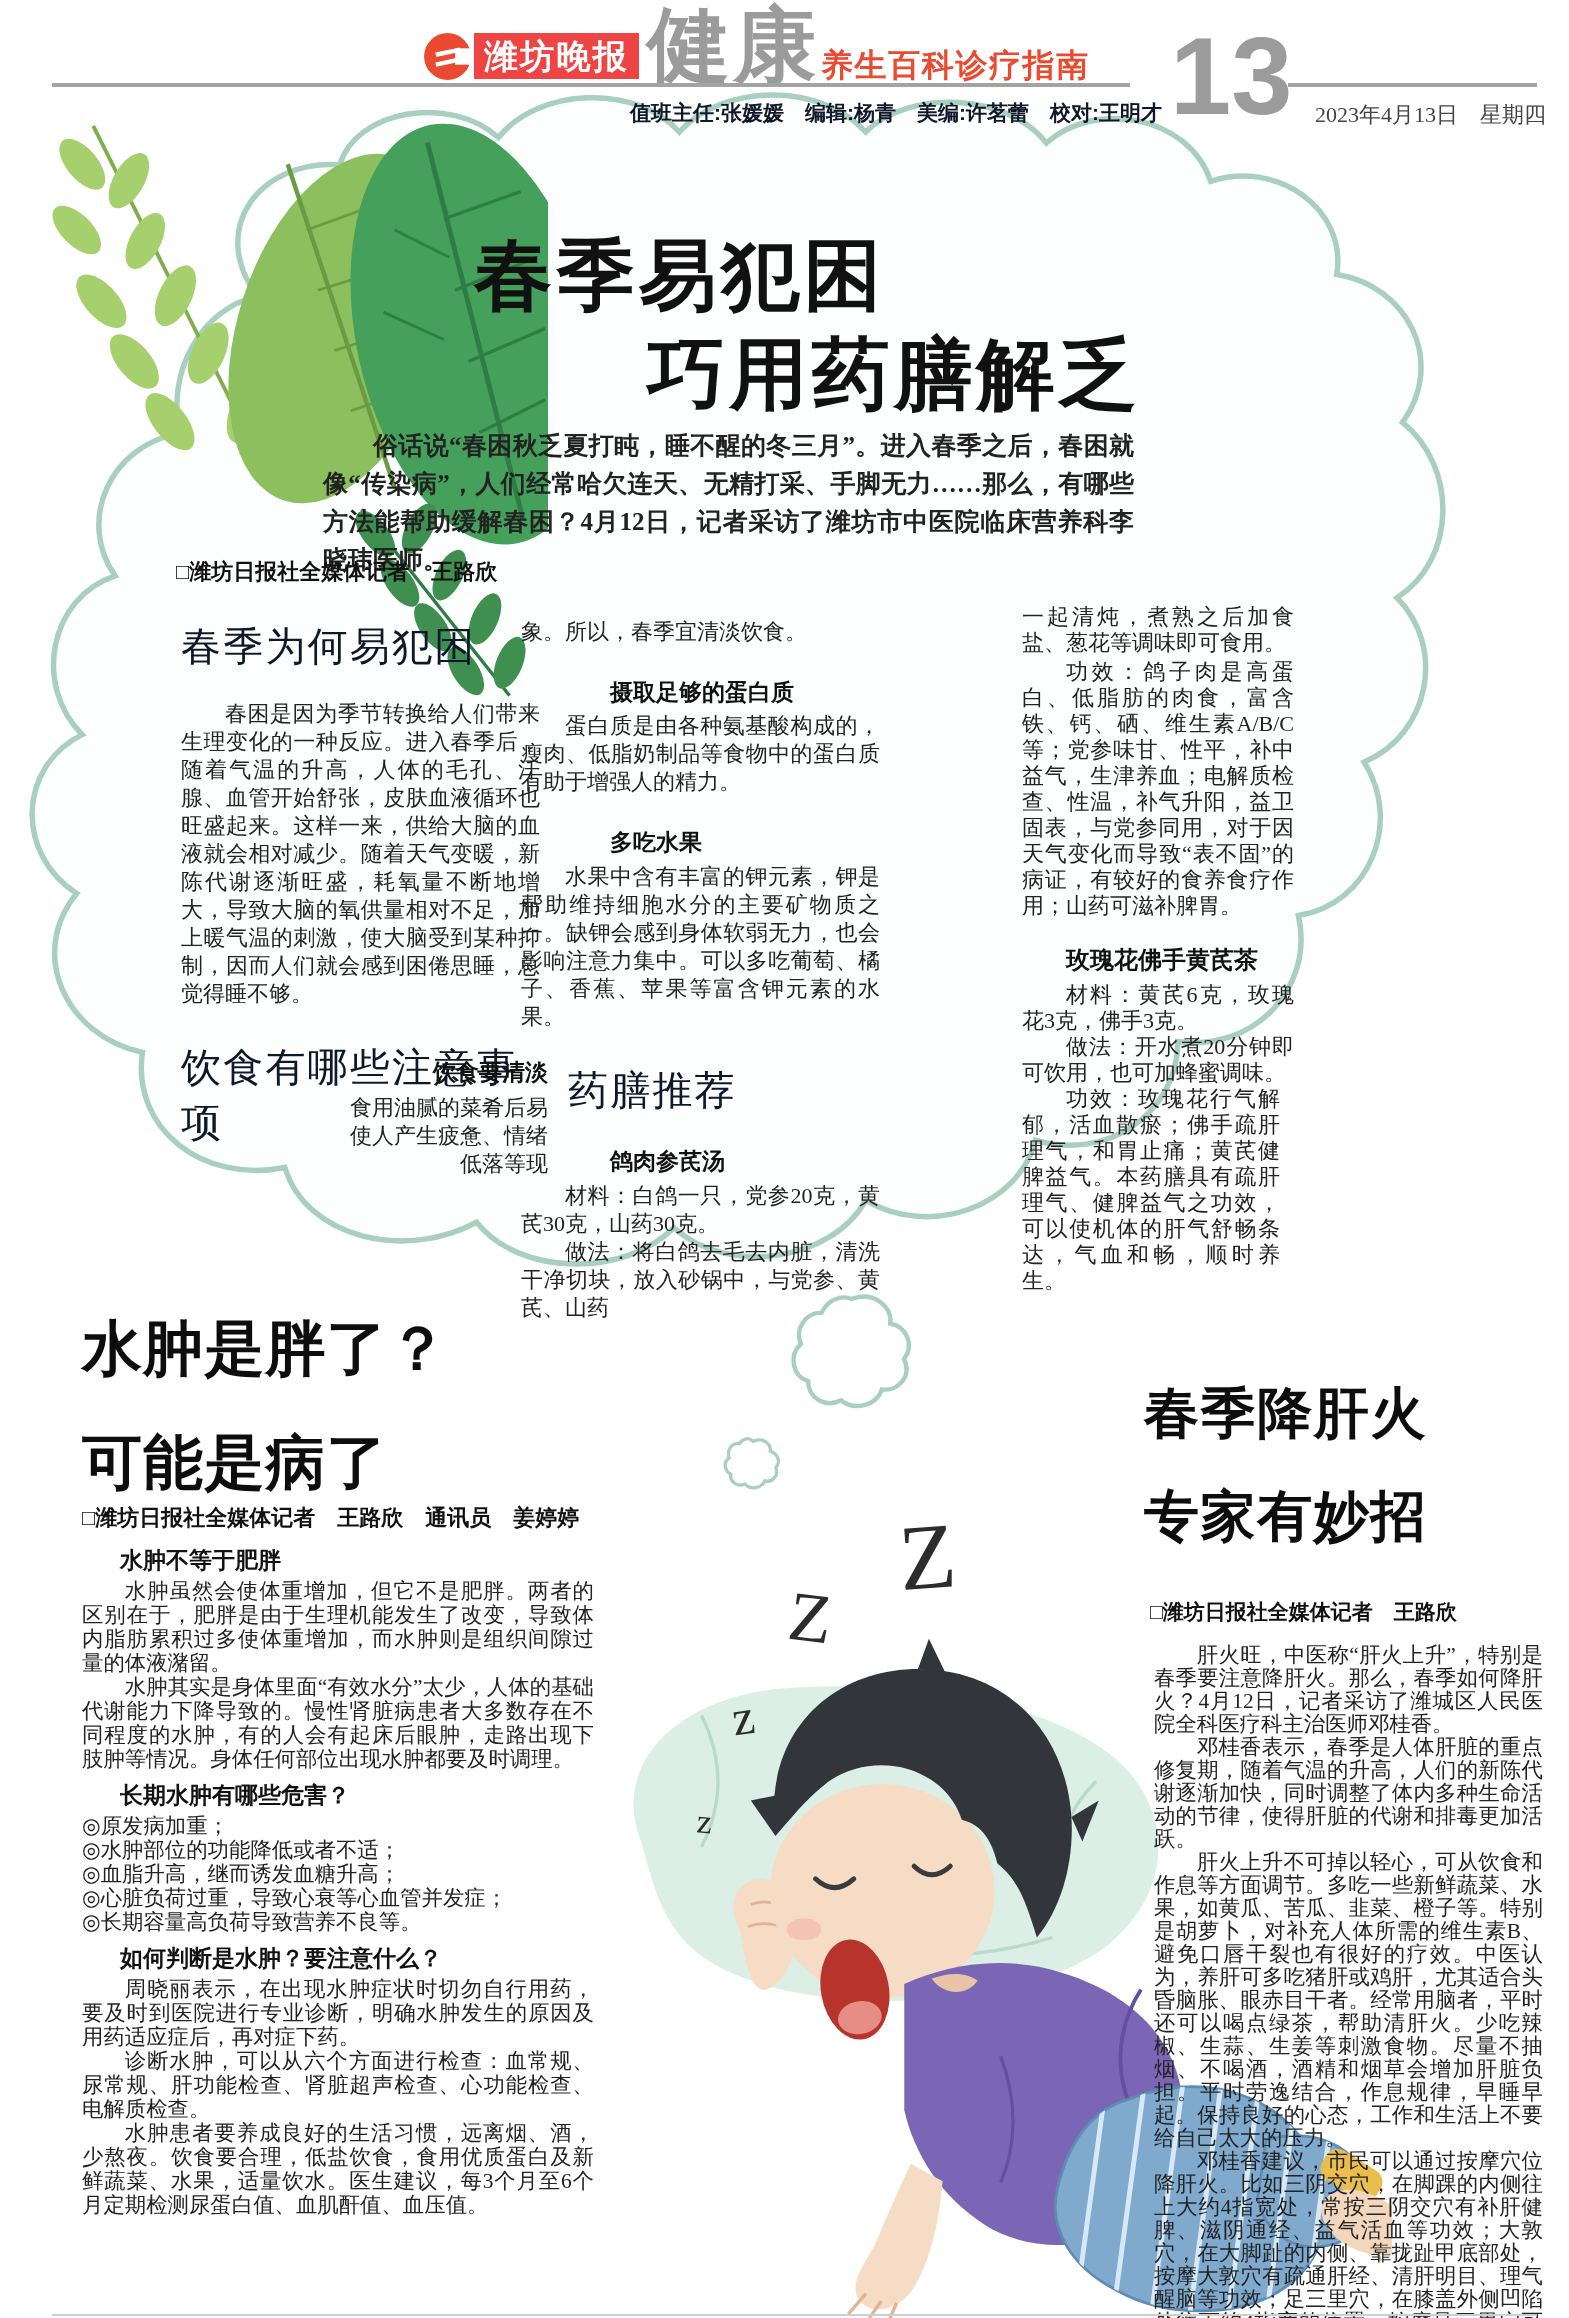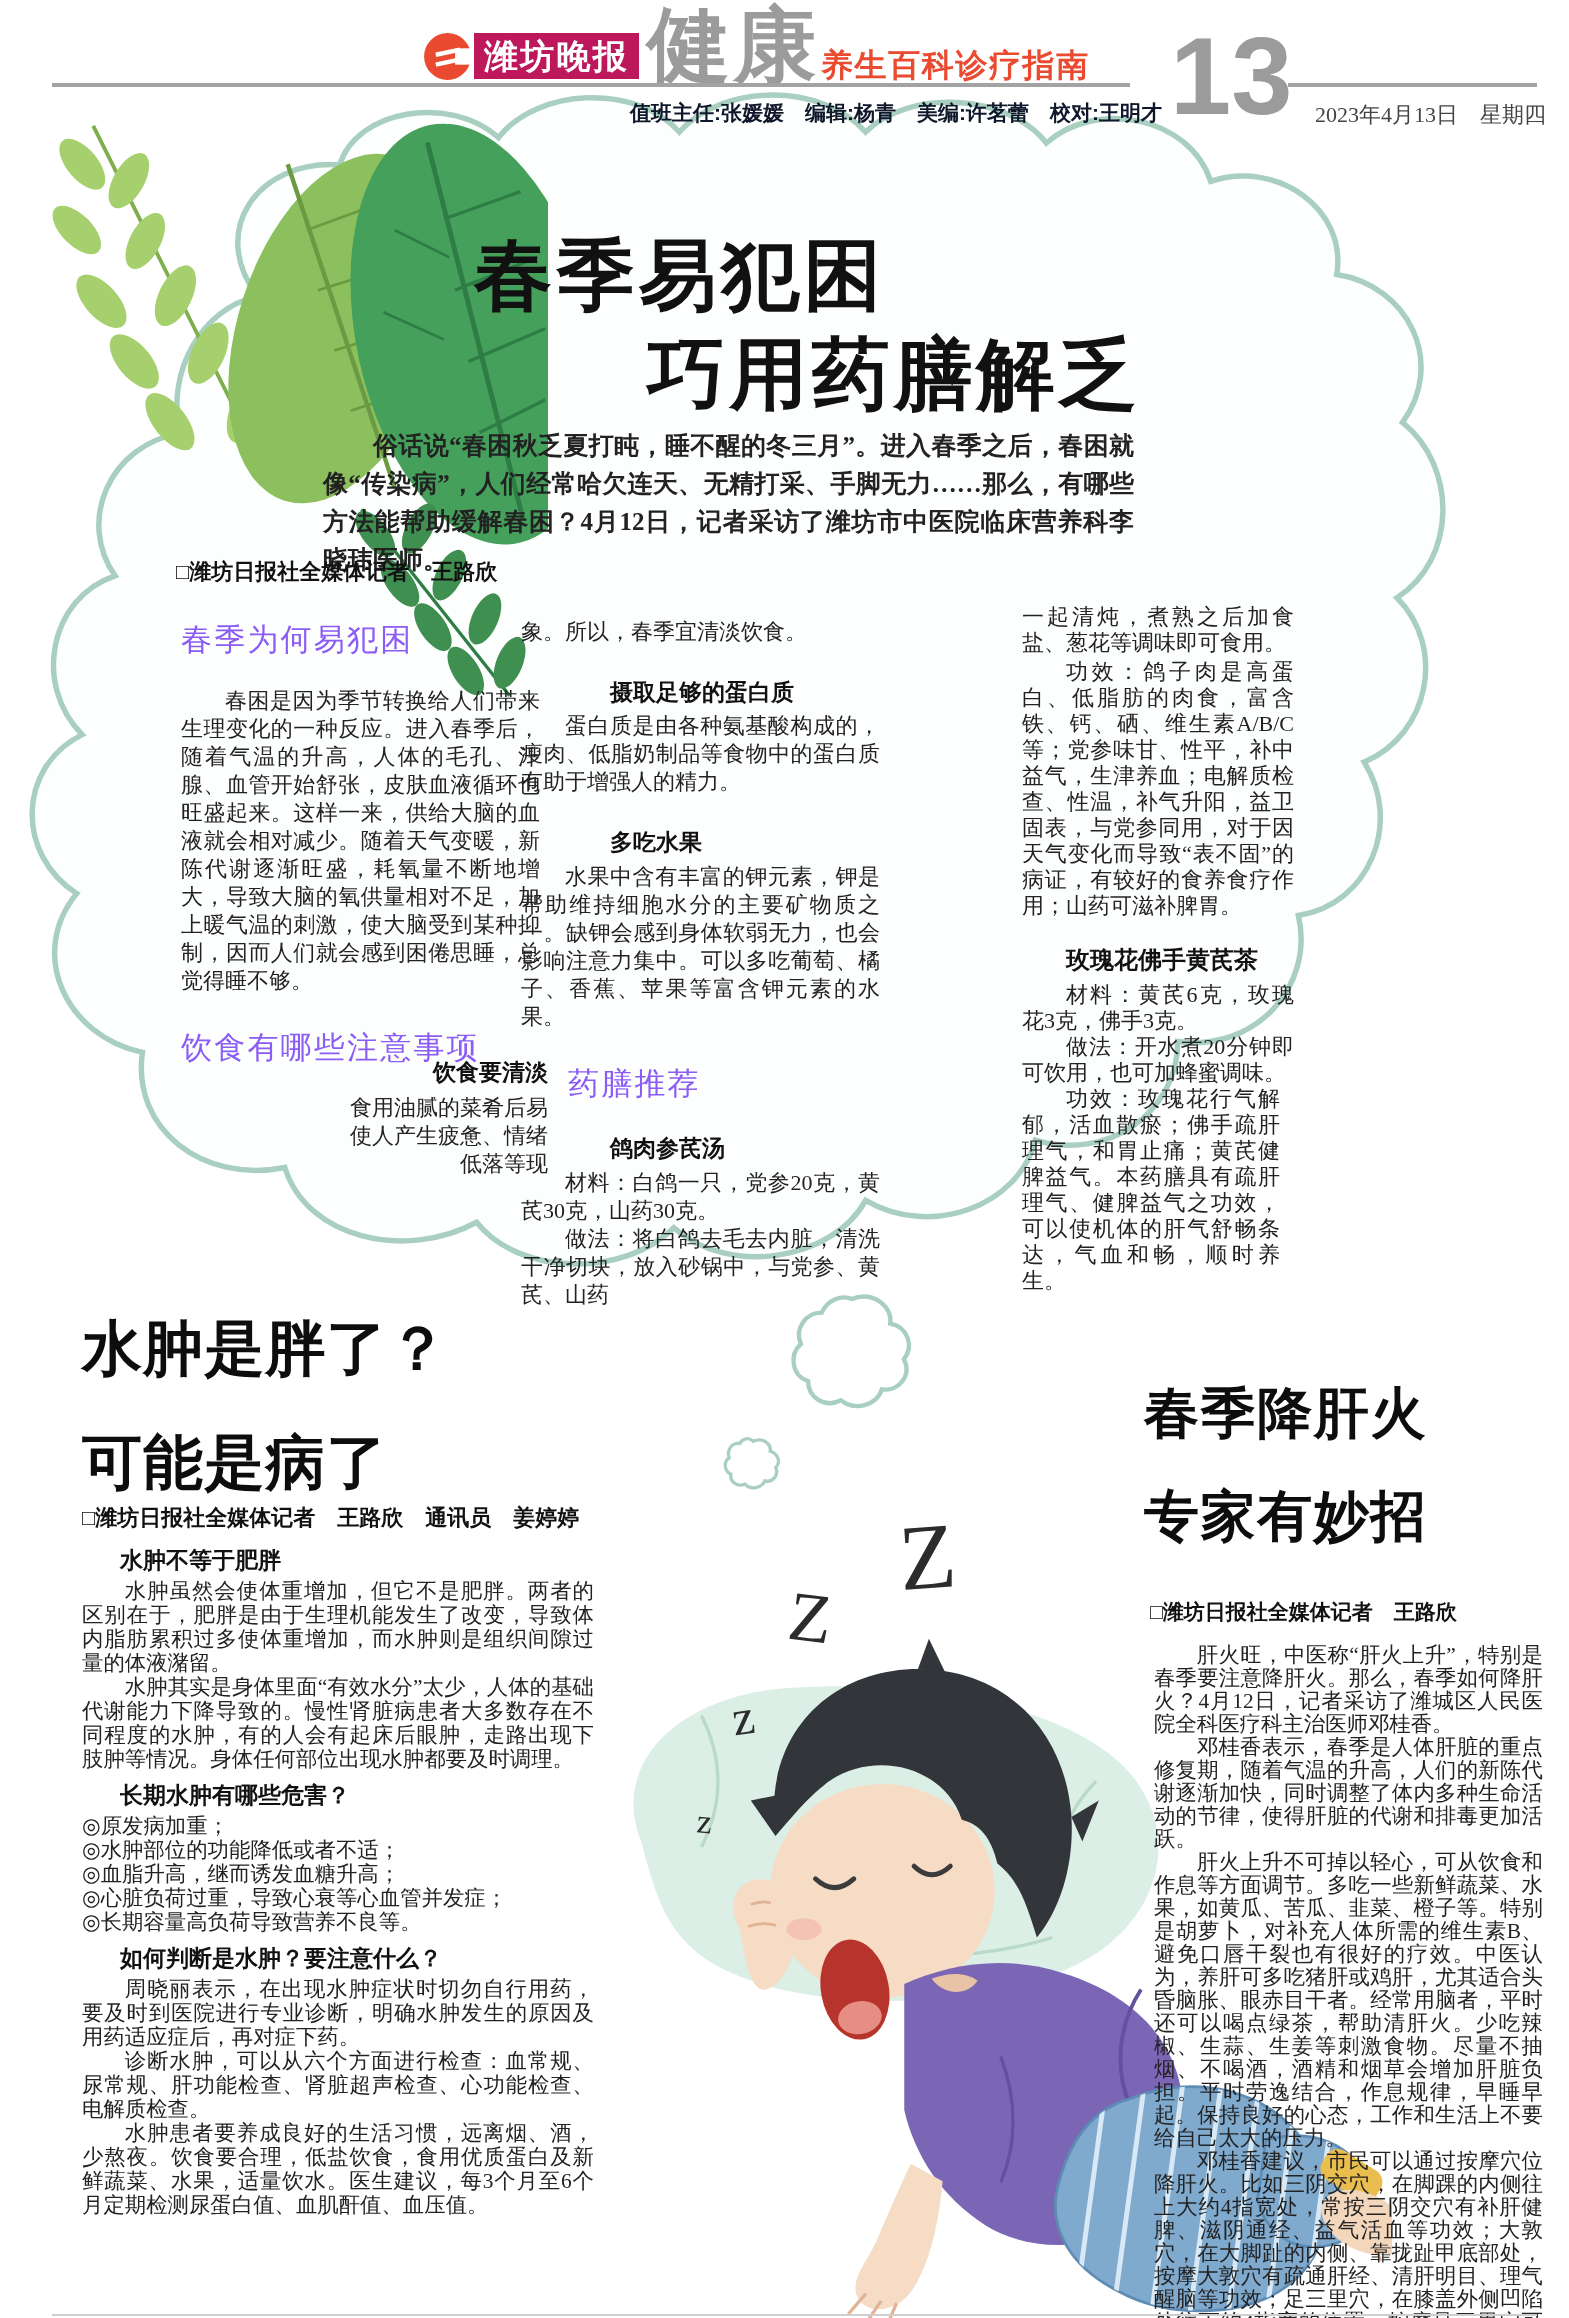--- a/index.html
+++ b/index.html
@@ -7,21 +7,21 @@
         font-family:"Liberation Serif","DejaVu Serif",serif;color:#1e1e1e;}
   .abs{position:absolute;}
   .sans{font-family:"Liberation Sans","DejaVu Sans",sans-serif;}
   .serif{font-family:"Liberation Serif","DejaVu Serif",serif;}
   p{margin:0;}
   .jtext{text-align:justify;}
   .indent{text-indent:2em;}
   .colp{font-size:22px;line-height:28px;color:#222;}
   .subhead{font-family:"Liberation Sans","DejaVu Sans",sans-serif;font-weight:bold;
            font-size:23px;color:#111;}
-  .sechead{font-size:31px;letter-spacing:2.2px;color:#8b5cf6;font-weight:normal;}
+  .sechead{font-size:40px;letter-spacing:2.2px;color:#0f172a;font-weight:normal;}
   .rule{background:#a3a3a3;}
   .bigtitle{font-weight:bold;color:#111;letter-spacing:4.4px;margin-top:20px;}
   .heihead{font-family:"Liberation Sans","DejaVu Sans",sans-serif;font-weight:bold;color:#0d0d0d;}
   .edemap{font-size:21.4px;line-height:24px;color:#222;}
   .liverp{font-size:21.4px;line-height:23px;color:#222;}
   .zz{font-family:"Liberation Serif","DejaVu Serif",serif;color:#2c2c2c;position:absolute;}
 </style>
 </head>
 <body>
 
@@ -49,21 +49,21 @@
              C 1346 2714 1332 2704 1334 2690 C 1322 2684 1320 2668 1331 2660
              C 1326 2646 1336 2632 1350 2634 C 1356 2624 1367 2622 1375 2630 Z" fill="#ffffff" stroke="#a9cfc0" stroke-width="6"></path>
   </svg>
 
   <svg class="abs" style="left:421px;top:32px;" width="53" height="49" viewBox="0 0 96 90">
     <circle cx="48" cy="45" r="43" fill="#e94a30"></circle>
     <rect x="62" y="30" width="40" height="30" fill="#ffffff"></rect>
     <rect x="26" y="33" width="46" height="8" fill="#ffffff" transform="rotate(-12 49 37)"></rect>
     <rect x="26" y="51" width="46" height="8" fill="#ffffff" transform="rotate(-12 49 55)"></rect>
   </svg>
-  <div class="abs sans" style="left:474px;top:33px;width:165px;height:46px;background:#be185d;
+  <div class="abs sans" style="left:474px;top:33px;width:165px;height:46px;background:#ef4444;
        color:#fff;font-weight:bold;font-size:34px;line-height:46px;text-align:center;letter-spacing:2.2px;">潍坊晚报</div>
   <div class="abs sans" style="left:647px;top:4.4px;font-size:83px;font-weight:bold;color:#9b9b9b;
        letter-spacing:3.3px;line-height:1;">健康</div>
   <div class="abs sans" style="left:821px;top:44px;font-size:32px;font-weight:bold;color:#e94a30;
        letter-spacing:1.6px;">养生百科诊疗指南</div>
   <div class="abs rule" style="left:52px;top:83px;width:1078px;height:4.4px;"></div>
   <div class="abs sans" style="left:630px;top:99px;font-size:21px;font-weight:bold;color:#0f172a;">值班主任:张媛媛　编辑:杨青　美编:许茗蕾　校对:王明才</div>
   <div class="abs sans" style="left:1170px;top:21px;font-size:110px;font-weight:bold;color:#9b9b9b;line-height:1;">13</div>
   <div class="abs rule" style="left:1288px;top:83px;width:249px;height:4.4px;"></div>
   <div class="abs serif" style="left:1315px;top:100px;font-size:22px;color:#444;">2023年4月13日　星期四</div>

